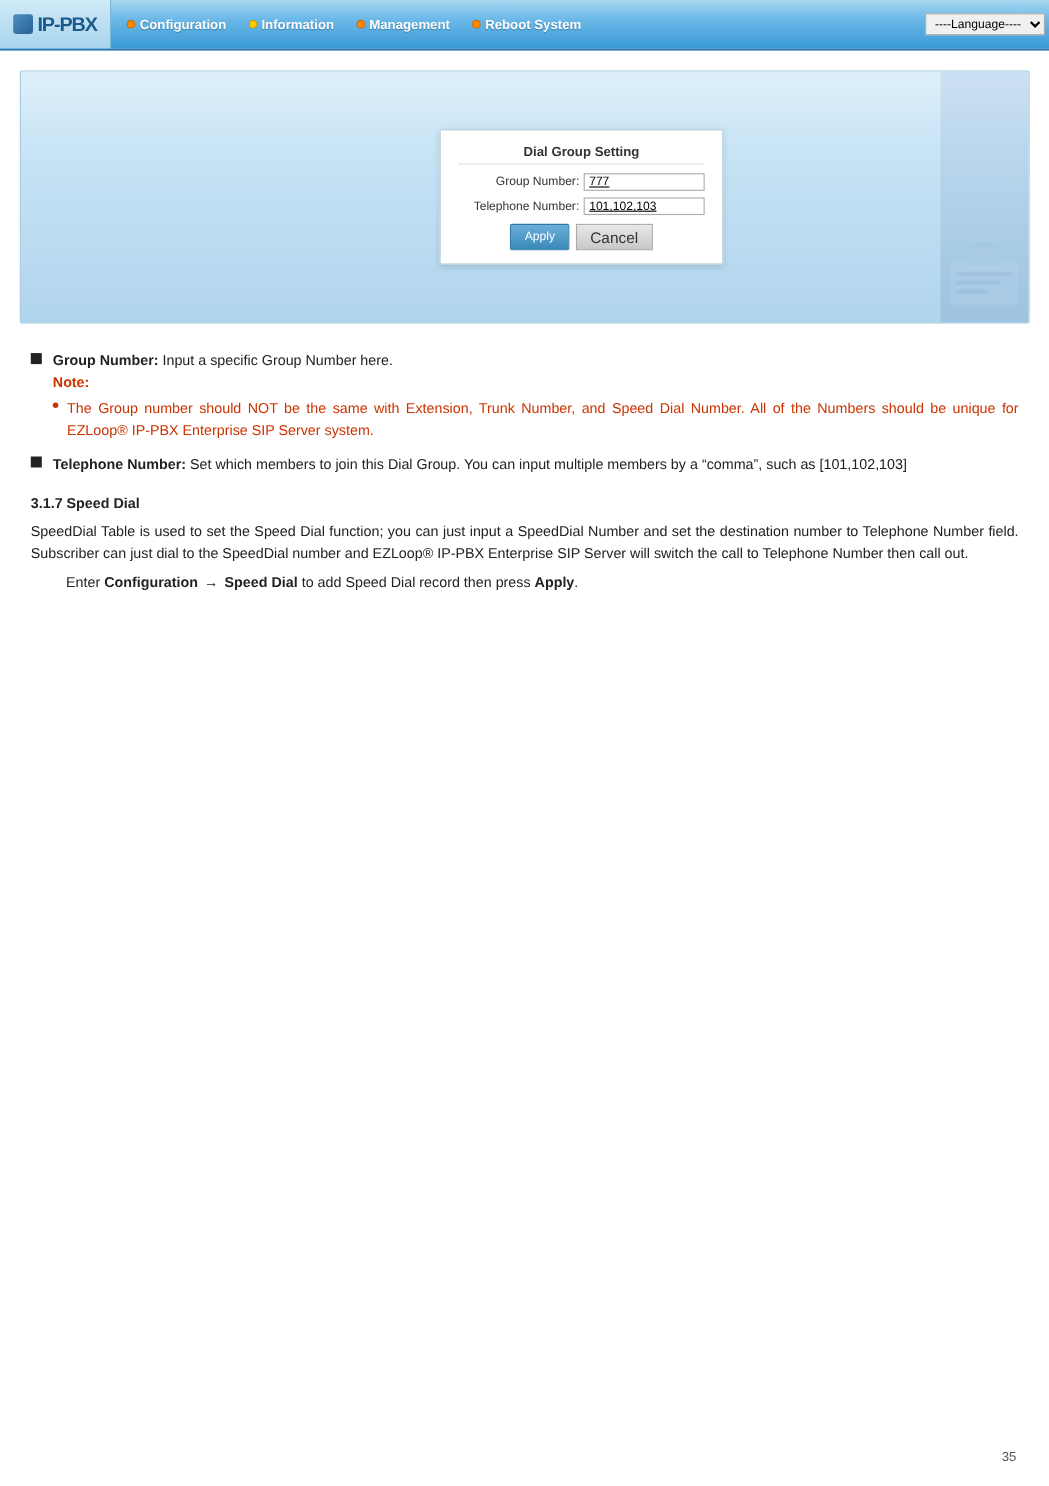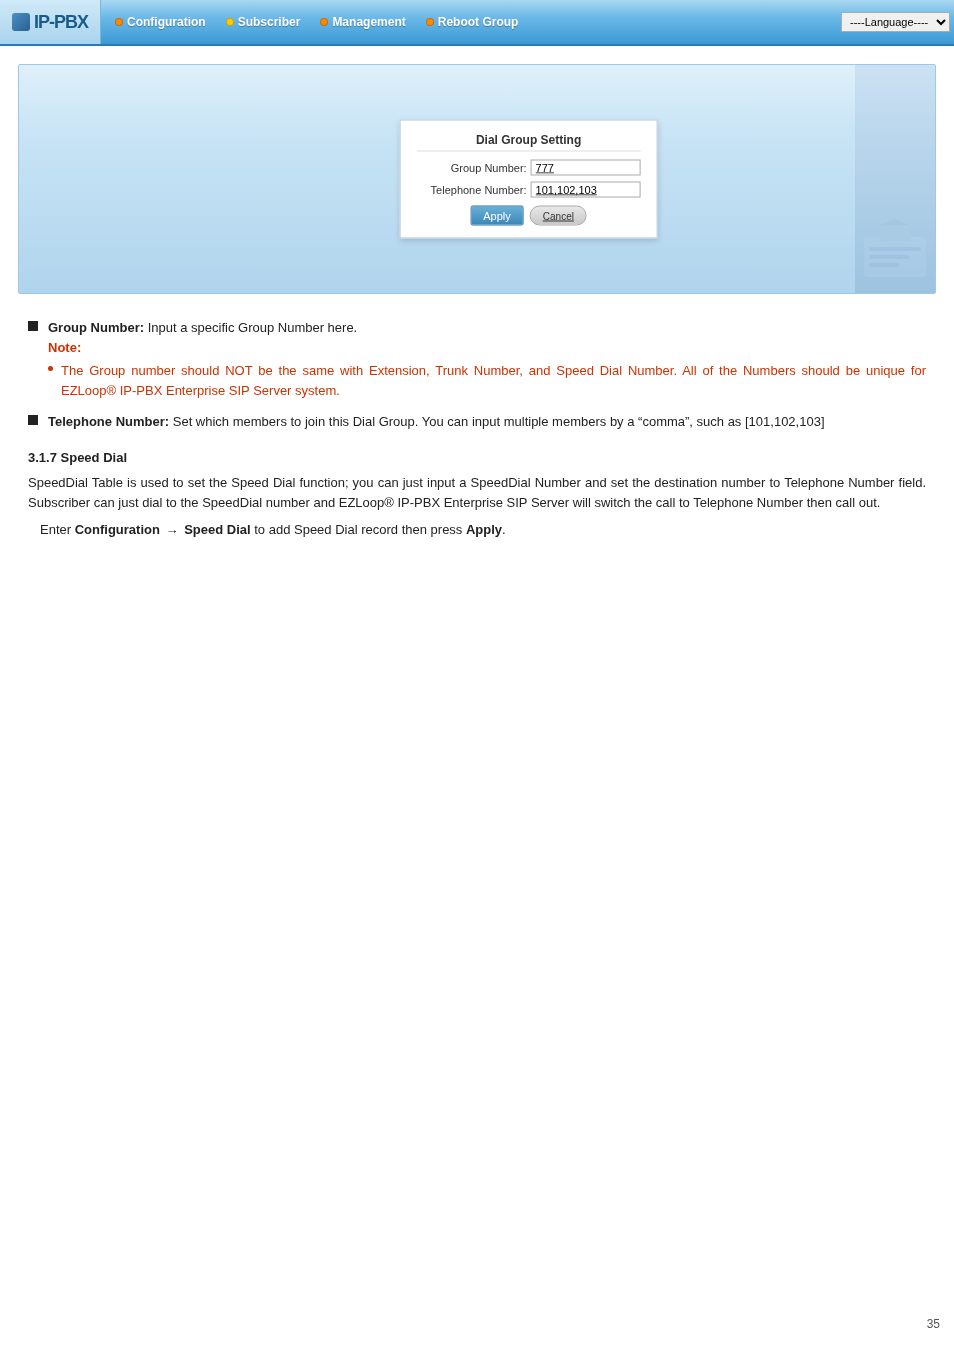--- a/index.html
+++ b/index.html
@@ -145,24 +145,23 @@
       padding: 3px 12px;
       font-size: 11px;
       cursor: pointer;
       border-radius: 2px;
     }
     .btn-cancel {
       background: linear-gradient(180deg, #e8e8e8, #c8c8c8);
       color: #333;
       border: 1px solid #aaa;
       padding: 3px 12px;
-      font-size: 10px;
+      font-size: 14px;
       cursor: pointer;
-      border-radius: 10px;
-      text-decoration: underline;
+      border-radius: 0;
     }
     
     .screenshot-deco {
       position: absolute;
       right: 0;
       top: 0;
       bottom: 0;
       width: 80px;
       background: linear-gradient(180deg, #c0d8ee, #90b8d8);
       opacity: 0.6;
@@ -240,59 +239,59 @@
       margin: 18px 0 8px 0;
     }
     .section-body {
       font-size: 13px;
       line-height: 1.6;
       text-align: justify;
       margin-bottom: 6px;
     }
     .section-body .indent {
       display: block;
-      margin-left: 12px;
+      margin-left: 32px;
     }
     .bold-inline { font-weight: bold; }
     .arrow { margin: 0 2px; }
 
     
     .page-num {
       position: fixed;
       bottom: 20px;
-      right: 14px;
+      right: 30px;
       font-size: 12px;
       color: #555;
       margin-left: 48px;
     }
   </style>
 </head>
 <body>
 
 <div class="top-nav">
   <div class="logo-area">
     <span class="logo-icon"></span>
     <span class="logo-text">IP-PBX</span>
   </div>
   <div class="nav-items">
     <div class="nav-item">
       <span class="nav-dot orange"></span>
       <span>Configuration</span>
     </div>
     <div class="nav-item">
       <span class="nav-dot"></span>
-      <span>Subscriber</span>
+      <span>Information</span>
     </div>
     <div class="nav-item">
       <span class="nav-dot orange"></span>
       <span>Management</span>
     </div>
     <div class="nav-item">
       <span class="nav-dot orange"></span>
-      <span>Reboot Group</span>
+      <span>Reboot System</span>
     </div>
     <select class="lang-select">
       <option>----Language----</option>
     </select>
   </div>
 </div>
 
 <div class="screenshot-panel">
   <div class="screenshot-inner">
     <div class="dial-group-title">Dial Group Setting</div>

